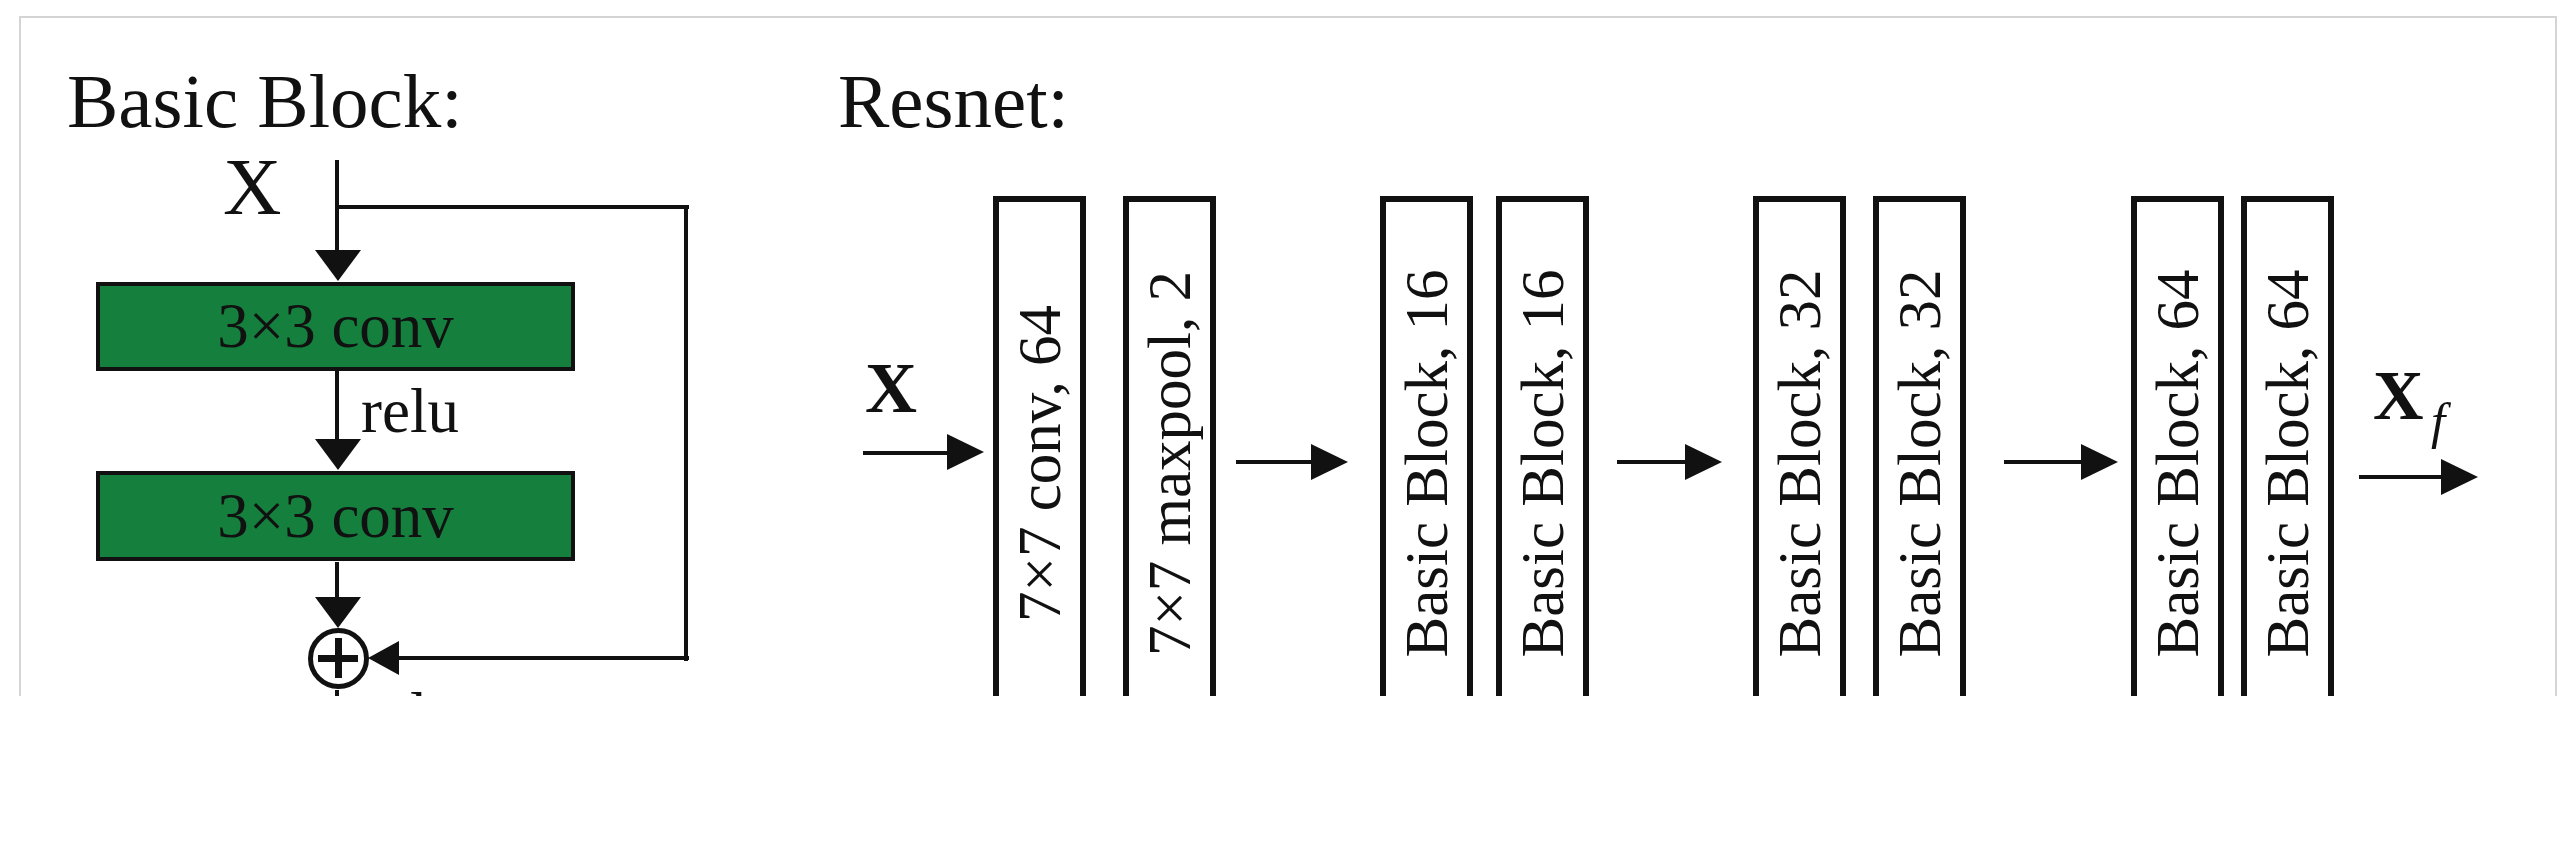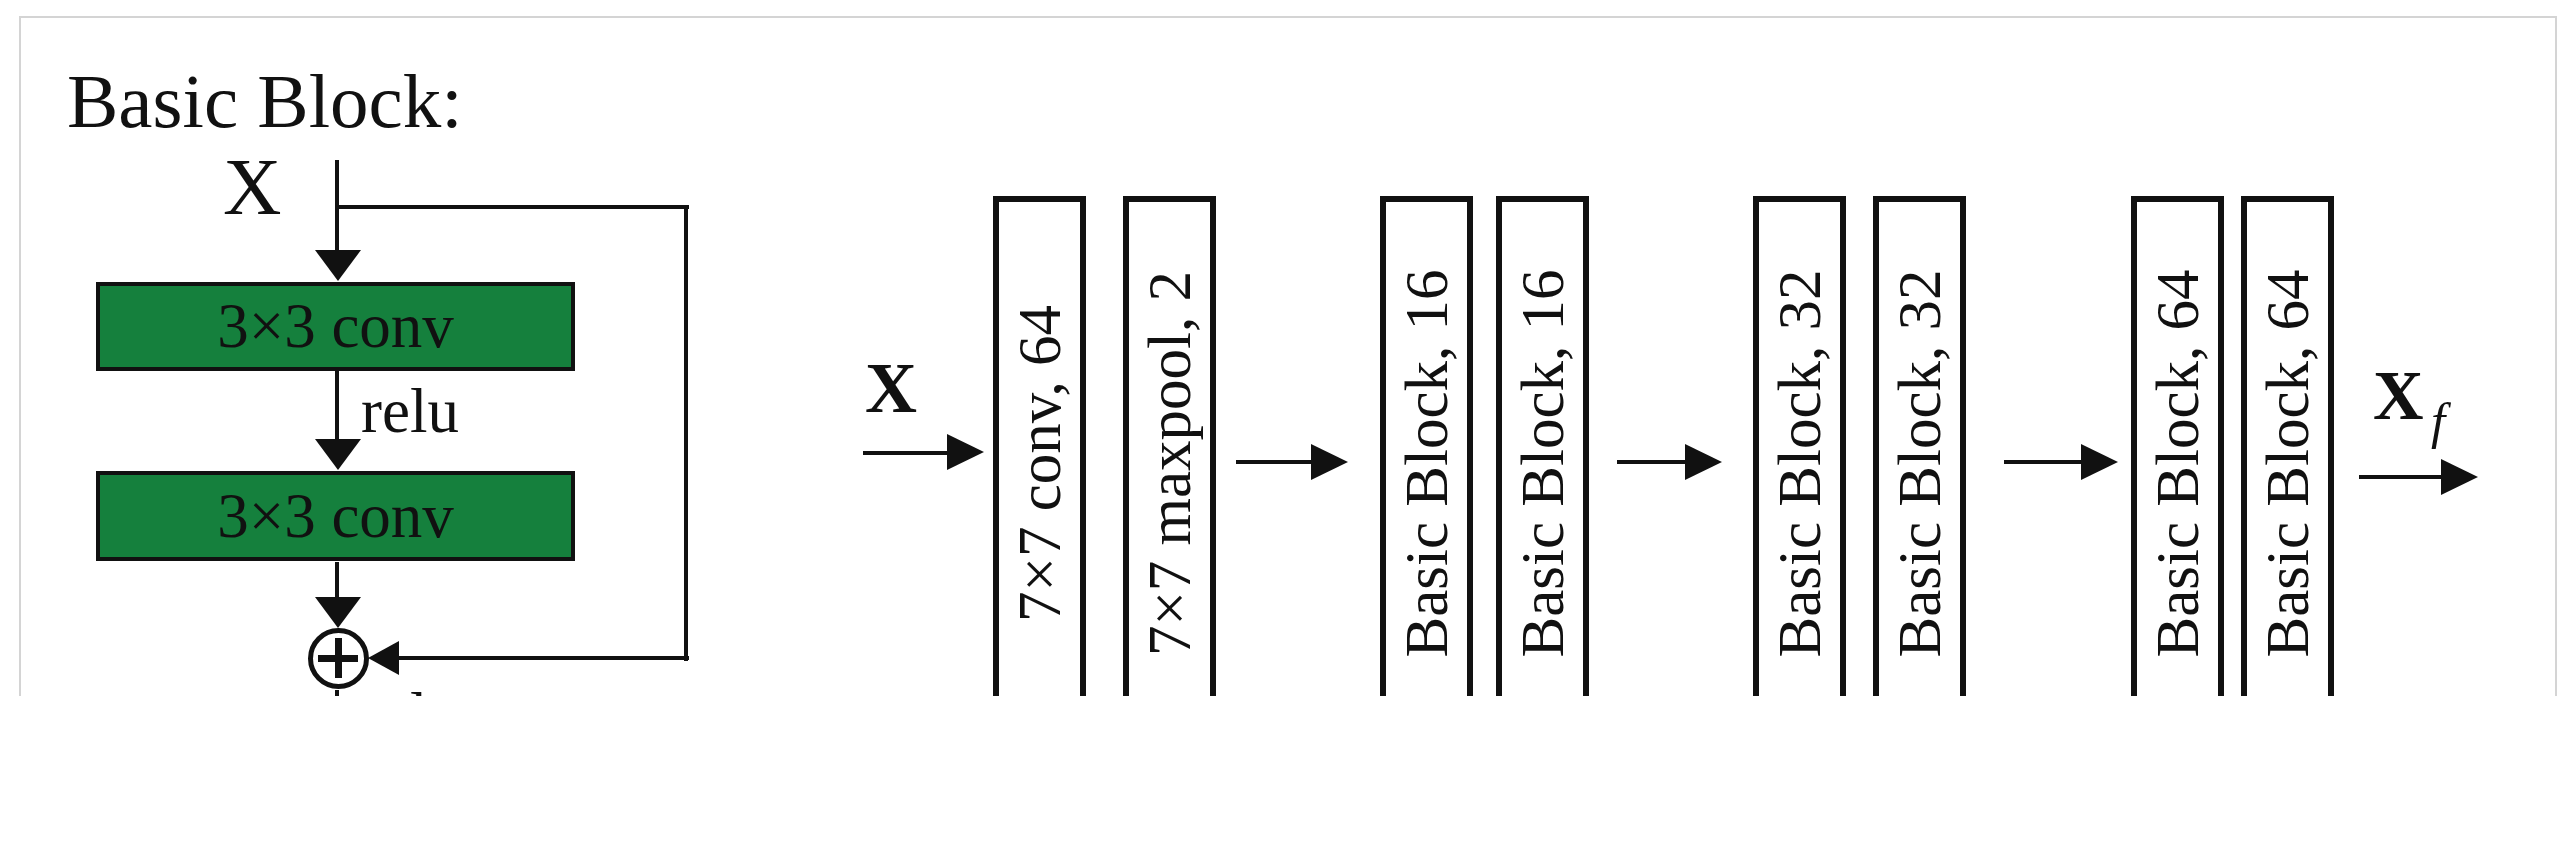--- a/index.html
+++ b/index.html
@@ -65,20 +65,21 @@
 
   <div class="addc">
     <div class="ph"></div>
     <div class="pv"></div>
   </div>
 
   <div class="vline" style="left:335px;top:690px;width:4.4px;height:42px;"></div>
   <div class="arr down" style="left:315px;top:730px;"></div>
   <div class="label" style="left:361px;top:684px;font-size:63px;">relu</div>
 
+  <div class="label" style="left:838px;top:63px;font-size:77px;">Resnet:</div>
 
   <div class="label bold" style="left:865px;top:352px;font-size:72px;">X</div>
   <div class="hline" style="left:863px;top:451px;width:84px;height:4.4px;"></div>
   <div class="arr right" style="left:947px;top:434px;"></div>
 
   <div class="vbox" style="left:993px;">
     <span>7×7 conv, 64</span>
   </div>
   <div class="vbox" style="left:1123px;">
     <span>7×7 maxpool, 2</span>

